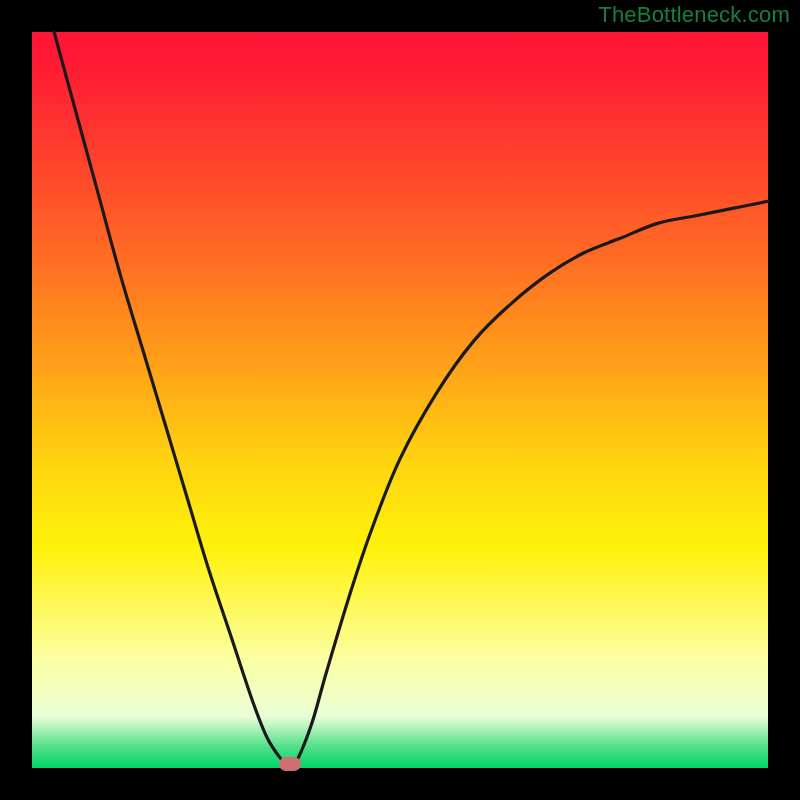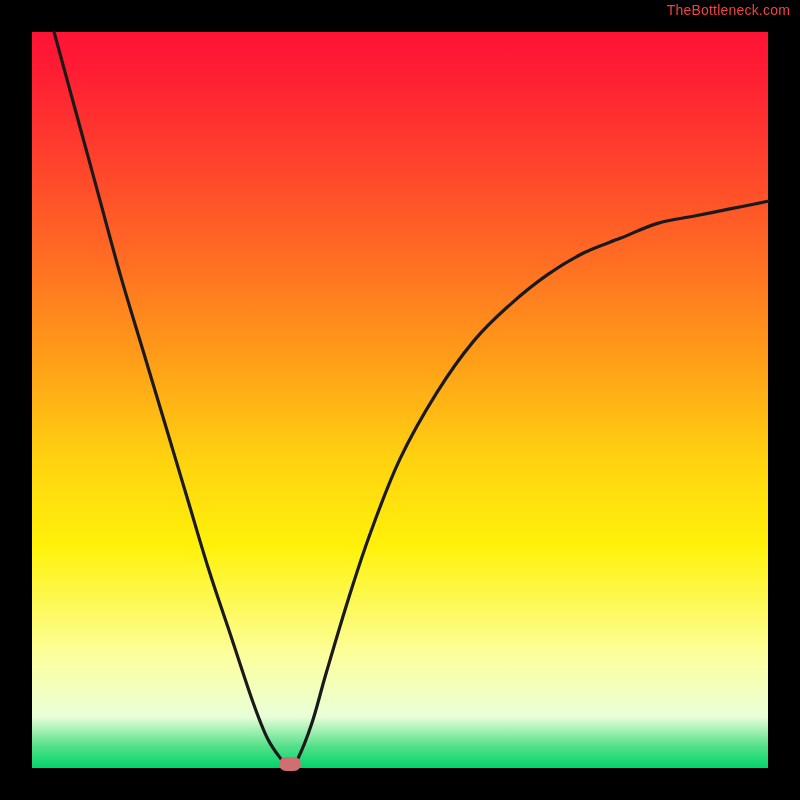--- a/index.html
+++ b/index.html
@@ -37,22 +37,22 @@
       #fcffa0 85%,
       #eaffd8 93%,
       #55e08a 97%,
       #00d56a 100%
     );
   }
   .watermark {
     position: absolute;
     top: 2px;
     right: 10px;
-    color: #ef4444;
-    font-size: 14px;
+    color: #15803d;
+    font-size: 22px;
     font-weight: 400;
     letter-spacing: 0.2px;
     user-select: none;
   }
   svg.curve {
     position: absolute;
     left: 0;
     top: 0;
     width: 736px;
     height: 736px;

